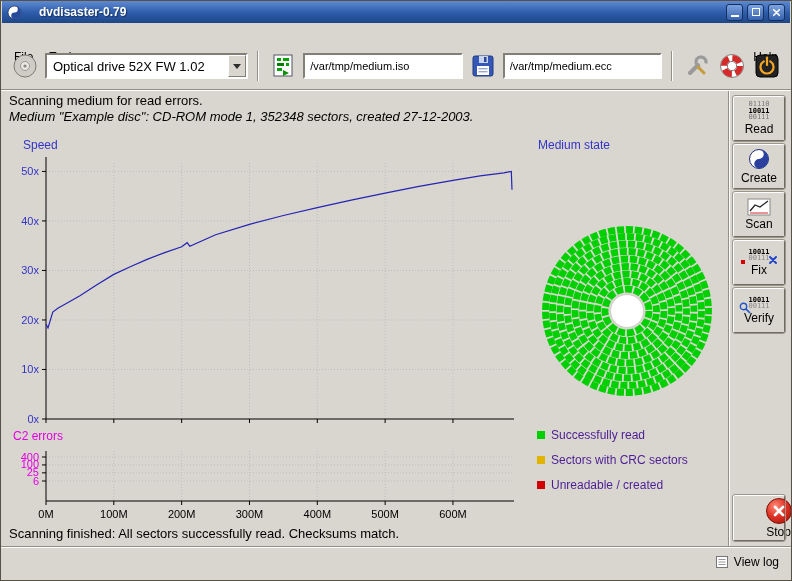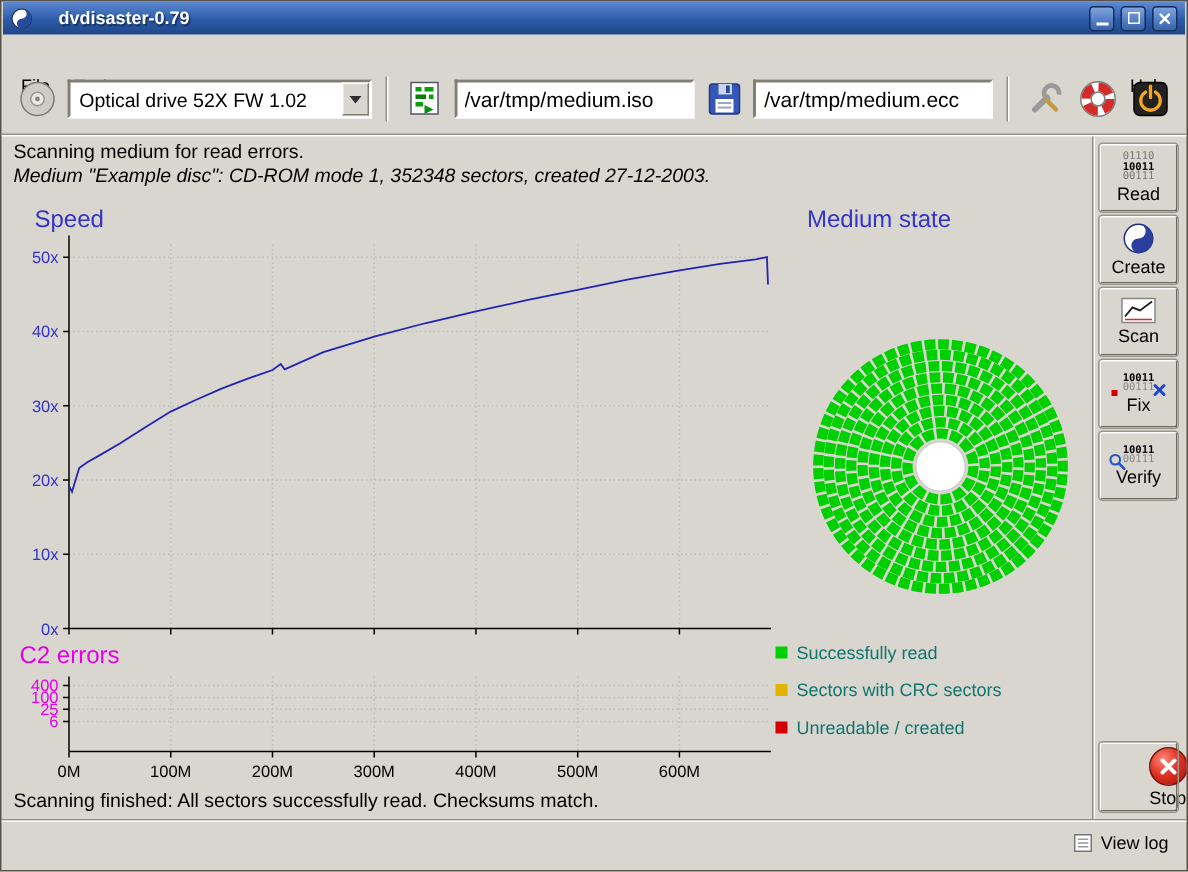--- a/index.html
+++ b/index.html
@@ -25,21 +25,21 @@
 
   
   .toolbar{position:absolute;left:1px;top:42px;right:1px;height:46px;display:flex;align-items:center;padding:0 8px;gap:5px;}
   .toolbtn{display:flex;align-items:center;justify-content:center;width:30px;height:32px;}
   .vsep{width:2px;height:30px;border-left:1px solid #928f87;border-right:1px solid #fdfdfa;margin:0 4px;}
   .combo{display:flex;height:26px;width:204px;border:2px solid;border-color:#827f77 #fdfdfd #fdfdfd #827f77;background:#fff;}
   .combo-value{flex:1;font-size:13px;padding:4px 6px;white-space:nowrap;overflow:hidden;}
   .combo-arrow{width:18px;background:#d9d6cf;border:1px solid;border-color:#fdfdfd #827f77 #827f77 #fdfdfd;display:flex;align-items:center;justify-content:center;}
   .tri-down{width:0;height:0;border-left:4px solid transparent;border-right:4px solid transparent;border-top:5px solid #2e2e2e;}
   .entry{height:26px;width:160px;border:2px solid;border-color:#827f77 #fdfdfd #fdfdfd #827f77;background:#fff;
-    font-family:"Liberation Sans",sans-serif;font-size:14px;padding:0 5px;color:#000;outline:none;}
+    font-family:"Liberation Sans",sans-serif;font-size:11px;padding:0 5px;color:#000;outline:none;}
 
   .hgroove{position:absolute;height:2px;border-top:1px solid #928f87;border-bottom:1px solid #fdfdfa;}
   .vgroove{position:absolute;width:2px;border-left:1px solid #928f87;border-right:1px solid #fdfdfa;}
 
   
   .status-line{position:absolute;left:8px;font-size:13px;color:#000;white-space:nowrap;}
   .italic{font-style:italic;}
 
   
   .action-btn{position:absolute;left:732px;width:52px;height:45px;background:#d9d6cf;
@@ -51,22 +51,22 @@
   .icon-fix,.icon-verify{position:relative;font-family:"DejaVu Sans Mono",monospace;font-size:7px;line-height:6.5px;text-align:center;}
   .icon-fix .fr1,.icon-verify .vr1{display:block;color:#000;font-weight:bold;}
   .icon-fix .fr2,.icon-verify .vr2{display:block;color:#888;}
   .icon-fix .fix-tools{position:absolute;right:-8px;bottom:-3px;}
   .icon-fix .redsq{position:absolute;left:-7px;bottom:-2px;width:4px;height:4px;background:#d40000;}
   .icon-verify .mag{position:absolute;left:-9px;bottom:-4px;}
   .stop-ball{width:26px;height:26px;border-radius:50%;border:1px solid #7a0f06;
     background:radial-gradient(circle at 35% 30%,#ff8a78,#e03326 45%,#a11007);display:flex;align-items:center;justify-content:center;}
 
   
-  .chart-title{position:absolute;font-size:16px;}
-  .legend-row{position:absolute;left:516px;display:flex;align-items:center;gap:6px;font-size:12px;color:#0f766e;}
+  .chart-title{position:absolute;font-size:12px;}
+  .legend-row{position:absolute;left:536px;display:flex;align-items:center;gap:6px;font-size:12px;color:#4c1d95;}
   .legend-swatch{width:8px;height:8px;}
 
   
   .viewlog-btn{position:absolute;right:8px;top:551px;height:20px;display:flex;align-items:center;gap:5px;font-size:12px;color:#000;padding:0 4px;}
 
   svg{display:block;}
   .abs{position:absolute;}
 </style>
 </head>
 <body>

